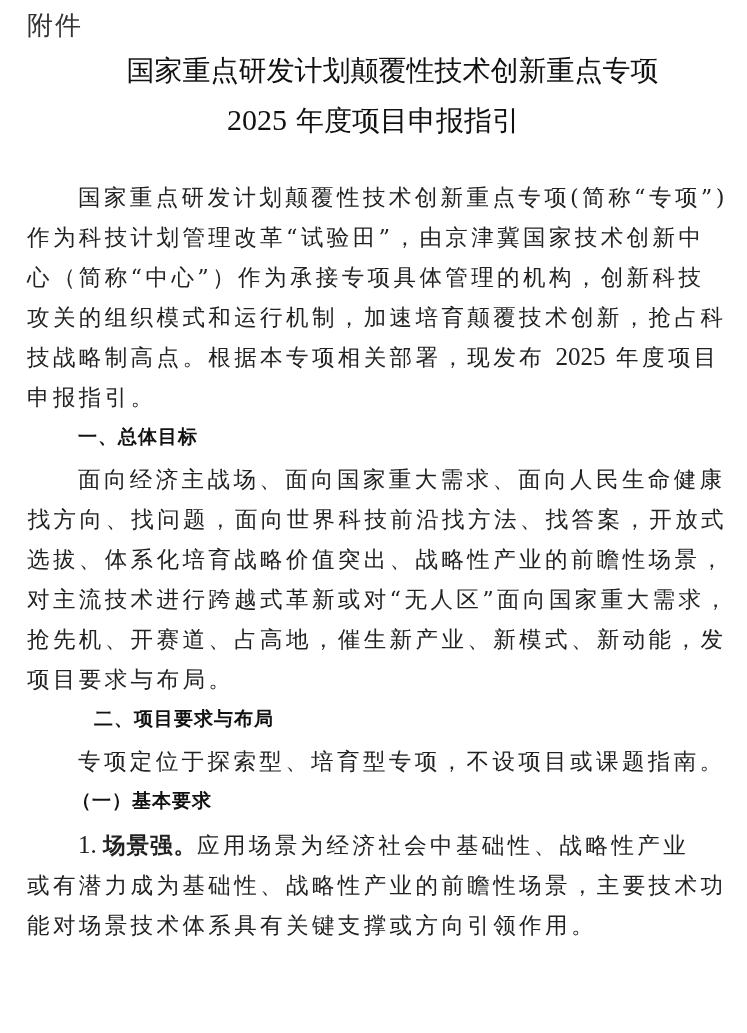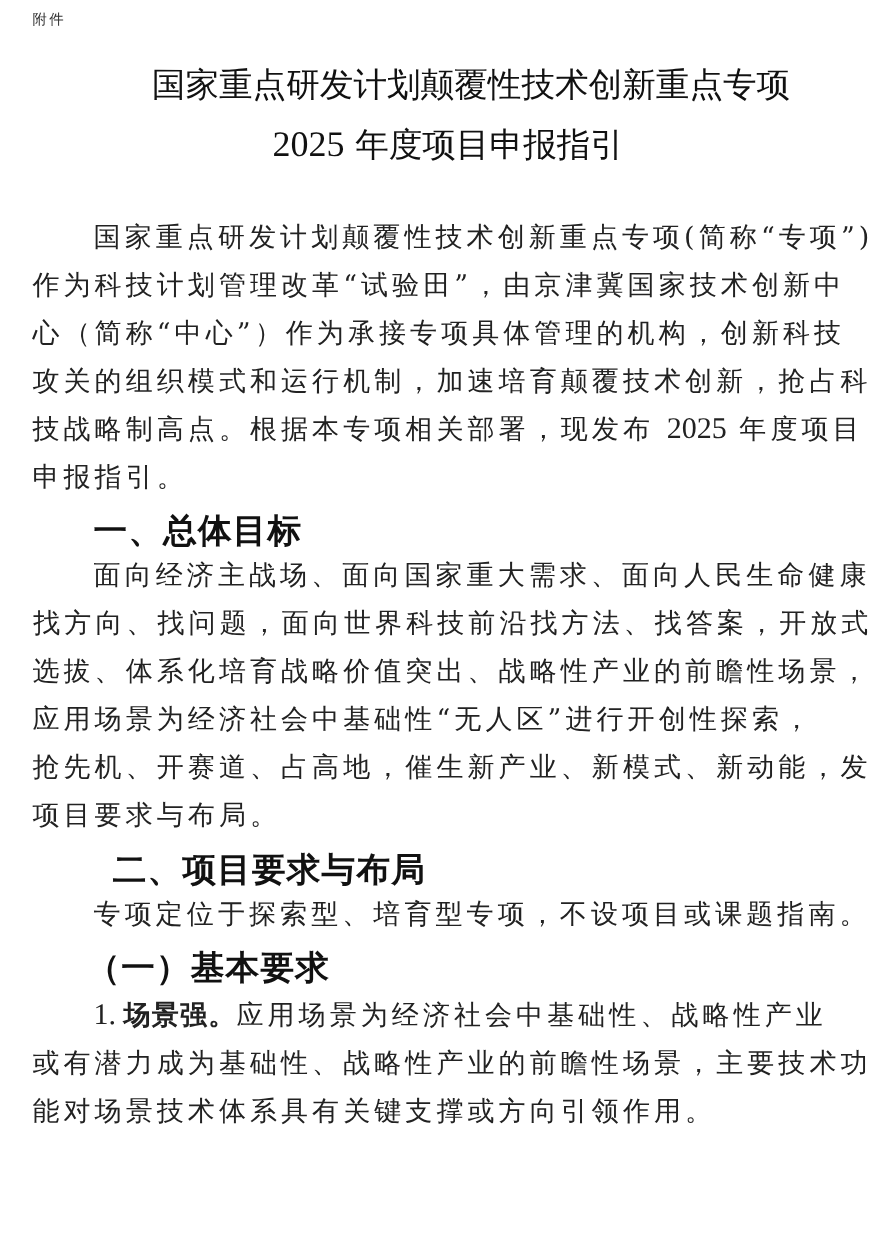--- a/index.html
+++ b/index.html
@@ -1,26 +1,26 @@
 <!DOCTYPE html>
 <html><head>
 <meta charset="utf-8">
 <style>
   html, body { margin:0; padding:0; background:#ffffff; }
   body { width:747px; height:1033px; overflow:hidden; position:relative; color:#111; }
   .doc { position:absolute; left:0; top:0; width:747px; }
-  .annex { position:absolute; left:27px; top:8px; font-family:"DejaVu Serif", serif; font-size:12px; color:#333; letter-spacing:2px; }
+  .annex { position:absolute; left:27px; top:8px; font-family:"DejaVu Serif", serif; font-size:26px; color:#333; letter-spacing:2px; }
   .title { position:absolute; left:0; width:747px; text-align:center; font-family:"DejaVu Sans", sans-serif; font-size:28px; color:#111; }
   .t1 { top:52px;margin-left:19px; }
   .t2 { top:102px; }
   .t2 .yr { font-family:"Liberation Serif", serif; font-size:30px; }
   .line { position:absolute; left:27px; width:700px; font-family:"DejaVu Serif", serif; font-size:22.5px; color:#222; white-space:nowrap; letter-spacing:3.4px; }
   .line.indent { left:78px; }
   .num { font-family:"Liberation Serif", serif; font-size:25px; letter-spacing:0; }
-  .h { position:absolute; left:78px; font-family:"DejaVu Sans", sans-serif; font-weight:bold; font-size:28px; color:#111; letter-spacing:1px; }
+  .h { position:absolute; left:78px; font-family:"DejaVu Sans", sans-serif; font-weight:bold; font-size:19px; color:#111; letter-spacing:1px; }
   .bold { font-family:"DejaVu Sans", sans-serif; font-weight:bold; letter-spacing:1px; }
 </style>
 </head>
 <body>
 
 <div class="doc">
   <div class="annex">附件</div>
 
   <div class="title t1">国家重点研发计划颠覆性技术创新重点专项</div>
   <div class="title t2"><span class="yr">2025</span><span> 年度项目申报指引</span></div>
@@ -29,21 +29,21 @@
   <div class="line" style="top:222px;">作为科技计划管理改革“试验田”，由京津冀国家技术创新中</div>
   <div class="line" style="top:262px;">心（简称“中心”）作为承接专项具体管理的机构，创新科技</div>
   <div class="line" style="top:302px;">攻关的组织模式和运行机制，加速培育颠覆技术创新，抢占科</div>
   <div class="line" style="top:342px;"><span>技战略制高点。根据本专项相关部署，现发布 </span><span class="num">2025</span><span> 年度项目</span></div>
   <div class="line" style="top:382px;">申报指引。</div>
 
   <div class="h" style="top:424px;">一、总体目标</div>
   <div class="line indent" style="top:464px;">面向经济主战场、面向国家重大需求、面向人民生命健康</div>
   <div class="line" style="top:504px;text-align:right;">找方向、找问题，面向世界科技前沿找方法、找答案，开放式</div>
   <div class="line" style="top:544px;">选拔、体系化培育战略价值突出、战略性产业的前瞻性场景，</div>
-  <div class="line" style="top:584px;">应用场景为经济社会中基础性“无人区”进行开创性探索，</div>
+  <div class="line" style="top:584px;">对主流技术进行跨越式革新或对“无人区”面向国家重大需求，</div>
   <div class="line" style="top:624px;">抢先机、开赛道、占高地，催生新产业、新模式、新动能，发</div>
   <div class="line" style="top:664px;">项目要求与布局。</div>
 
   <div class="h" style="top:706px;margin-left:16px;">二、项目要求与布局</div>
   <div class="line indent" style="top:746px;">专项定位于探索型、培育型专项，不设项目或课题指南。</div>
   <div class="h" style="top:788px; left:72px;">（一）基本要求</div>
 
   <div class="line indent" style="top:830px;"><span class="num">1. </span><span class="bold">场景强。</span><span>应用场景为经济社会中基础性、战略性产业</span></div>
   <div class="line" style="top:870px;">或有潜力成为基础性、战略性产业的前瞻性场景，主要技术功</div>
   <div class="line" style="top:910px;">能对场景技术体系具有关键支撑或方向引领作用。</div>

